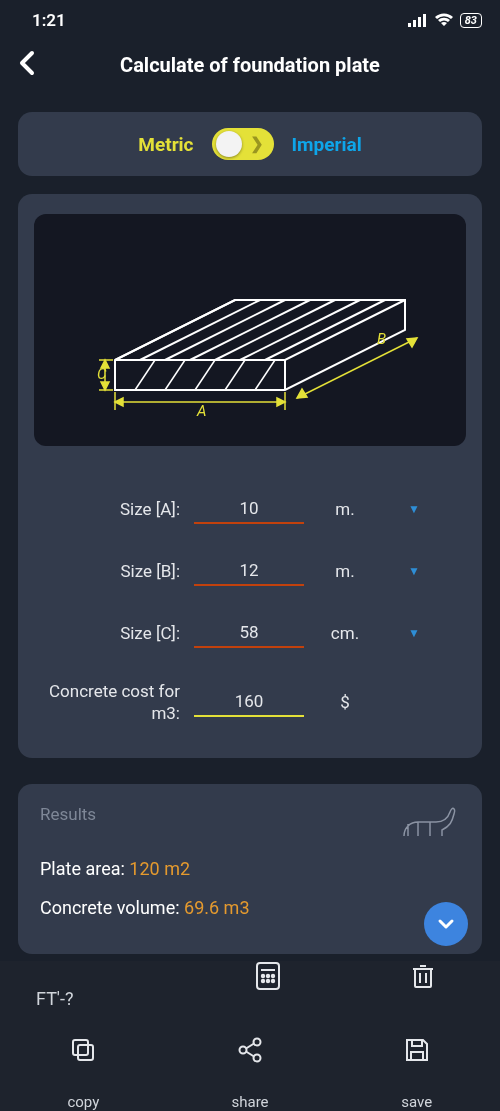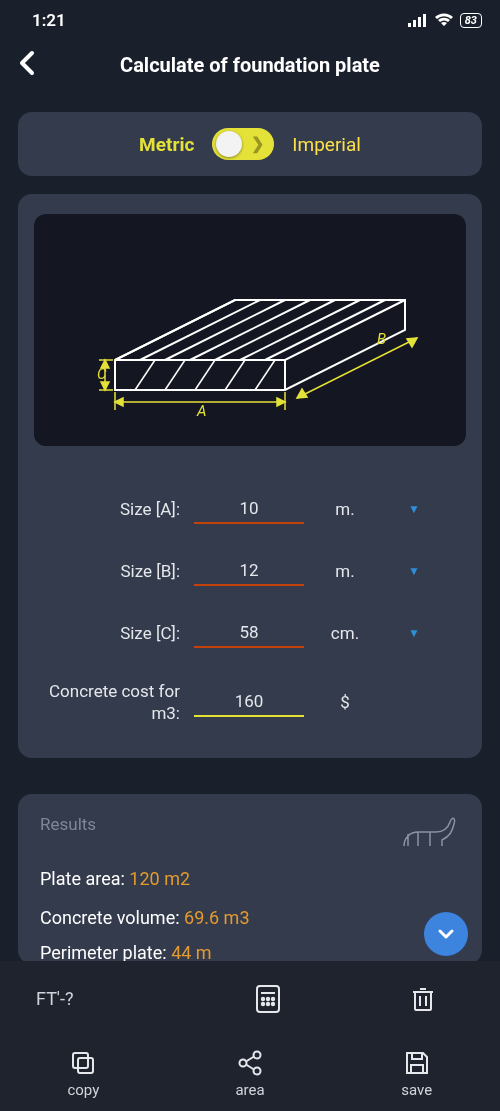--- a/index.html
+++ b/index.html
@@ -10,21 +10,21 @@
     .status-icons { display:flex; gap:6px;font-style:italic; }
 
     
     .nav-row { display:flex; align-items:center; padding:20px 18px 14px 18px; }
     .back-btn { width:36px; }
     .page-title { flex:1; text-align:center; font-size:20px; font-weight:700; color:#fff; padding-right:36px;}
 
     
     .unit-card { margin:18px 18px 0 18px; background:#333b4c; border-radius:14px; height:64px; display:flex; align-items:center; justify-content:center; gap:18px; }
     .unit-metric { color:#e4e138; font-size:19px; font-weight:700;text-align:center; }
-    .unit-imperial { color:#fde047; font-size:19px; font-weight:400; }
+    .unit-imperial { color:#0ea5e9; font-size:19px; font-weight:700; }
     .toggle { width:62px; height:32px; border-radius:16px; background:#e4e138; position:relative; }
     .toggle-knob { position:absolute; left:4px; top:3px; width:26px; height:26px; border-radius:50%; background:#f3f3f3; box-shadow:0 1px 3px rgba(0,0,0,.4); }
     .toggle-chevron { position:absolute; right:10px; top:6px; color:#9a9620; font-size:16px; font-weight:900;}
 
     
     .main-card { margin:18px 18px 0 18px; background:#333b4c; border-radius:14px; padding:20px 16px 30px 16px; }
 
     
     .diagram-wrap { background:#141722; border-radius:12px; padding:16px 10px; height:232px; display:flex; align-items:center; justify-content:center; }
 
@@ -32,33 +32,33 @@
     .form { margin-top:48px; }
     .row { display:flex; align-items:center; margin-bottom:32px; }
     .row-label { width:160px; text-align:right; color:#e5e7eb; font-size:17px; padding-right:14px;}
     .row-input-wrap { width:110px; text-align:center; }
     .row-input { width:100%; background:transparent; border:none; border-bottom:2px solid #c2410c; color:#e5e7eb; font-size:17px; text-align:center; padding:4px 0; outline:none; }
     .row-input.accent { border-bottom-color:#e4e138; }
     .row-unit { width:64px; text-align:center; color:#e5e7eb; font-size:17px; padding-left:18px;}
     .row-caret { width:52px; text-align:right; color:#2e8ed6; font-size:12px;}
 
     
-    .results-card { margin:36px 18px 0 18px; background:#333b4c; border-radius:14px; padding:20px 22px 0 22px; position:relative; height:170px; overflow:hidden;}
+    .results-card { margin:26px 18px 0 18px; background:#333b4c; border-radius:14px; padding:20px 22px 0 22px; position:relative; height:170px; overflow:hidden;}
     .results-top { display:flex; justify-content:space-between; align-items:flex-start; }
     .results-heading { color:#7e8797; font-size:17px; }
     .result-line { margin-top:18px; font-size:18px; color:#fff; }
     .result-line .val { color:#e59a2e; }
     .result-line.cut { margin-top:14px; font-size:18px;}
 
     .fab { position:absolute; right:14px; bottom:8px; width:44px; height:44px; border-radius:50%; background:#3d84df; display:flex; align-items:center; justify-content:center; color:#fff;}
 
     
     .bottom-bar { position:absolute; left:0; right:0; bottom:0; height:150px; background:#1e232d; display:flex; flex-direction:column; }
     .bar-row { flex:1; display:flex; }
-    .bar-cell { flex:1; display:flex; align-items:center; justify-content:center; color:#e5e7eb; flex-direction:column; gap:4px;}
+    .bar-cell { flex:1; display:flex; align-items:center; justify-content:space-between; color:#e5e7eb; flex-direction:column; gap:4px;}
     .bar-cell.left { align-items:flex-start; padding-left:36px; justify-content:center;}
     .bar-label { font-size:15px; color:#d1d5db; }
   </style>
 </head>
 <body>
 
 <div class="status-bar">
   <span>1:21</span>
   <div class="status-icons">
     <svg width="20" height="14" viewBox="0 0 20 14">
@@ -178,21 +178,20 @@
 
 <div class="results-card">
   <div class="results-top">
     <div class="results-heading">Results</div>
     <svg width="60" height="36" viewBox="0 0 60 36" fill="none" stroke="#8b93a3" stroke-width="1.5">
       <path d="M4 32 C4 24 10 18 18 18 L36 18 C44 18 48 14 50 8 C52 2 56 4 54 10 C52 18 50 22 42 26 L42 32 M18 18 L18 32 M30 18 L30 32 M8 32 L8 20"></path>
     </svg>
   </div>
   <div class="result-line"><span>Plate area: </span><span class="val">120 m2</span></div>
   <div class="result-line"><span>Concrete volume: </span><span class="val">69.6 m3</span></div>
-  <div class="result-line cut"><span>Perimeter plate: </span><span class="val">44 m</span></div>
 
   <div class="fab">
     <svg width="20" height="20" viewBox="0 0 20 20">
         <polyline points="4,7 10,13 16,7" fill="none" stroke="#fff" stroke-width="3" stroke-linecap="round" stroke-linejoin="round"></polyline>
       </svg>
   </div>
 </div>
 
 <div class="bottom-bar">
   <div class="bar-row">
@@ -230,21 +229,21 @@
       <span class="bar-label">copy</span>
     </div>
     <div class="bar-cell">
       <svg width="28" height="28" viewBox="0 0 28 28" fill="none" stroke="#e5e7eb" stroke-width="2">
           <circle cx="7" cy="14" r="3.5"></circle>
           <circle cx="21" cy="6" r="3.5"></circle>
           <circle cx="21" cy="22" r="3.5"></circle>
           <line x1="10" y1="12.5" x2="18" y2="7.5"></line>
           <line x1="10" y1="15.5" x2="18" y2="20.5"></line>
         </svg>
-      <span class="bar-label">area</span>
+      <span class="bar-label">share</span>
     </div>
     <div class="bar-cell">
       <svg width="28" height="28" viewBox="0 0 28 28" fill="none" stroke="#e5e7eb" stroke-width="2">
           <path d="M4 4 L20 4 L24 8 L24 24 L4 24 Z"></path>
           <rect x="8" y="16" width="12" height="8"></rect>
           <rect x="9" y="4" width="10" height="6"></rect>
         </svg>
       <span class="bar-label">save</span>
     </div>
   </div>

